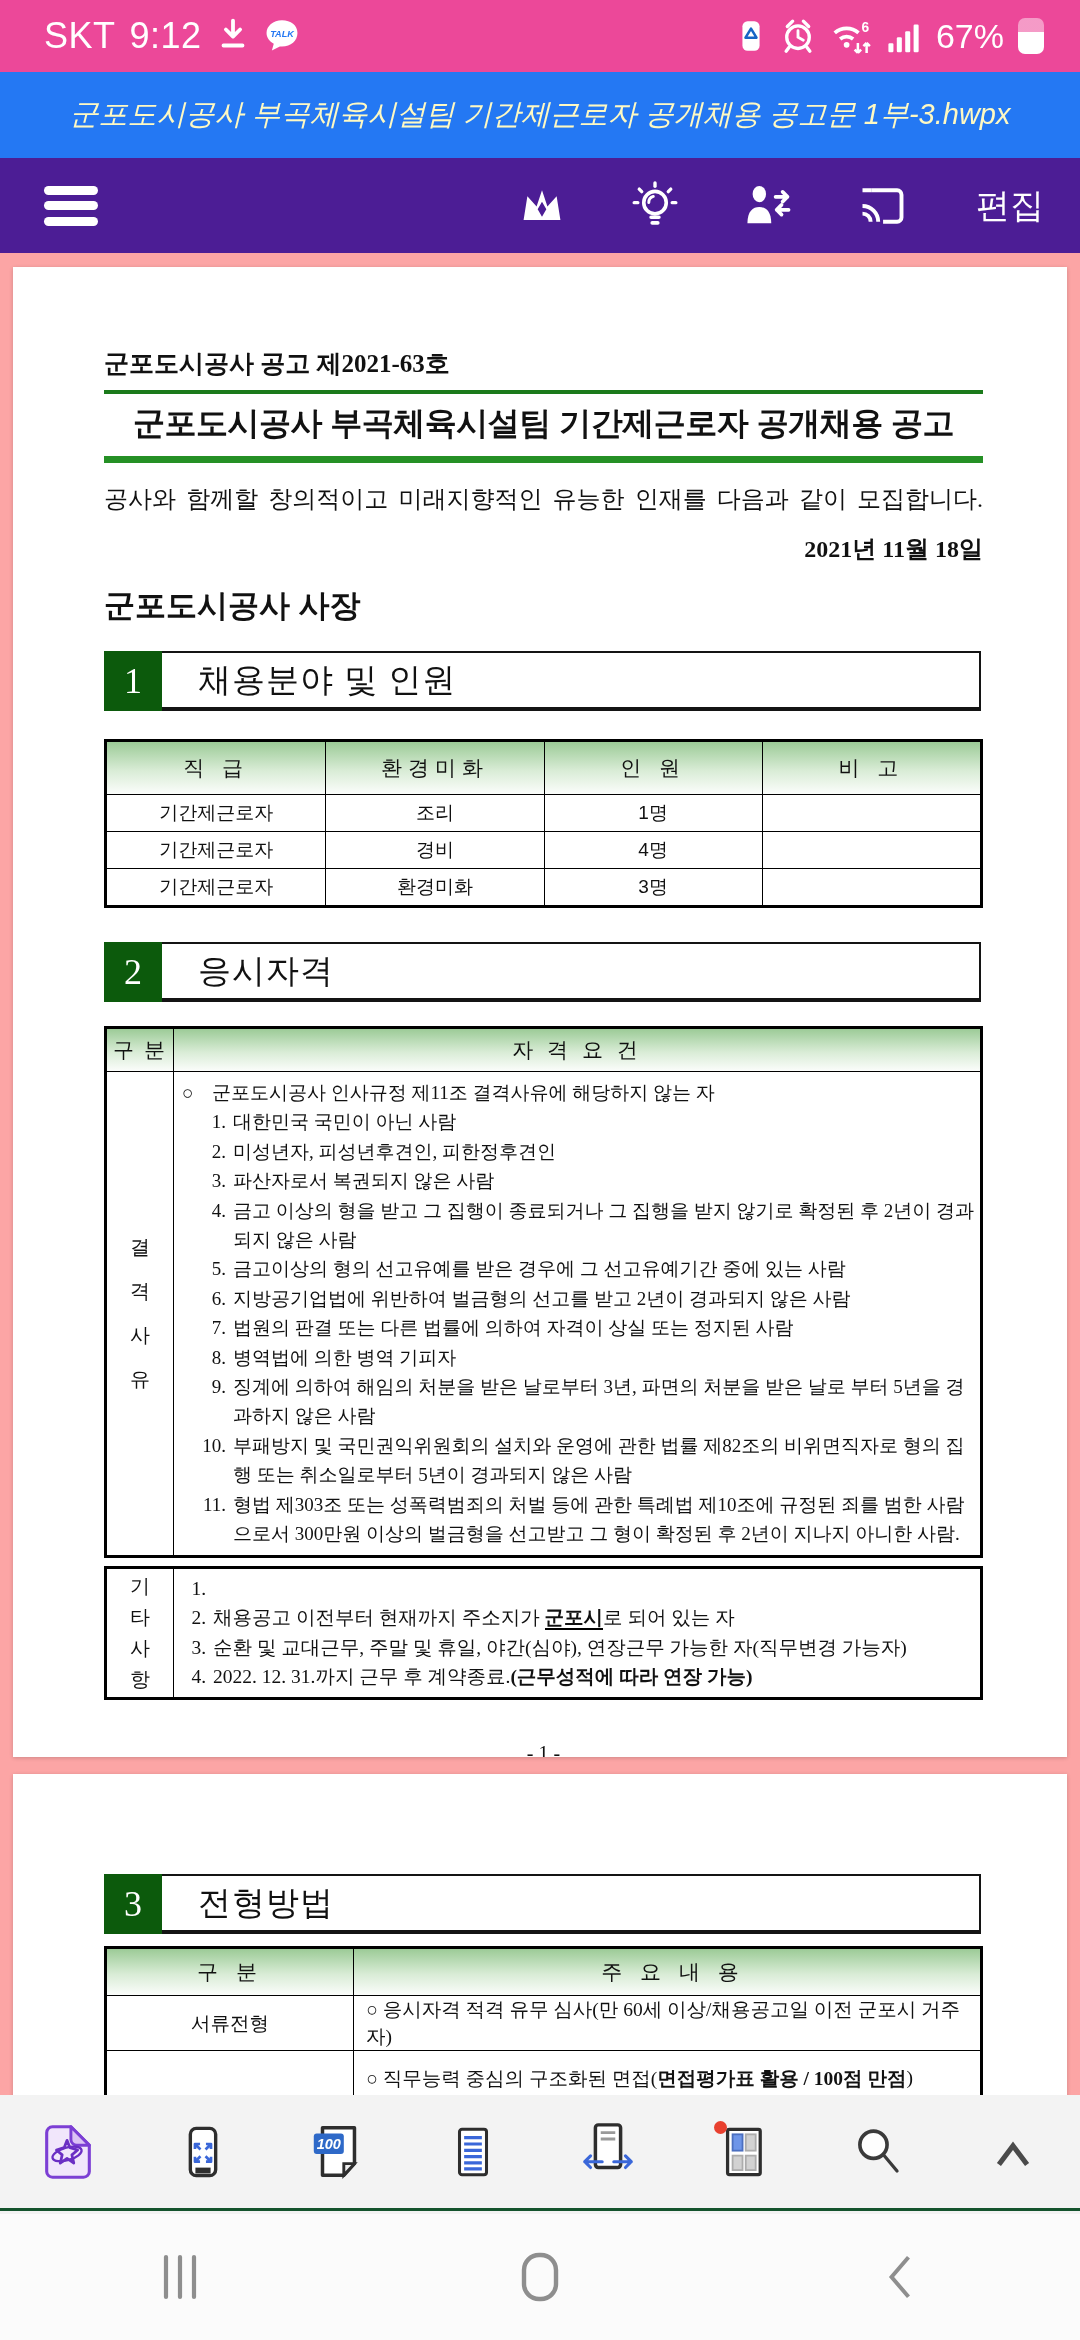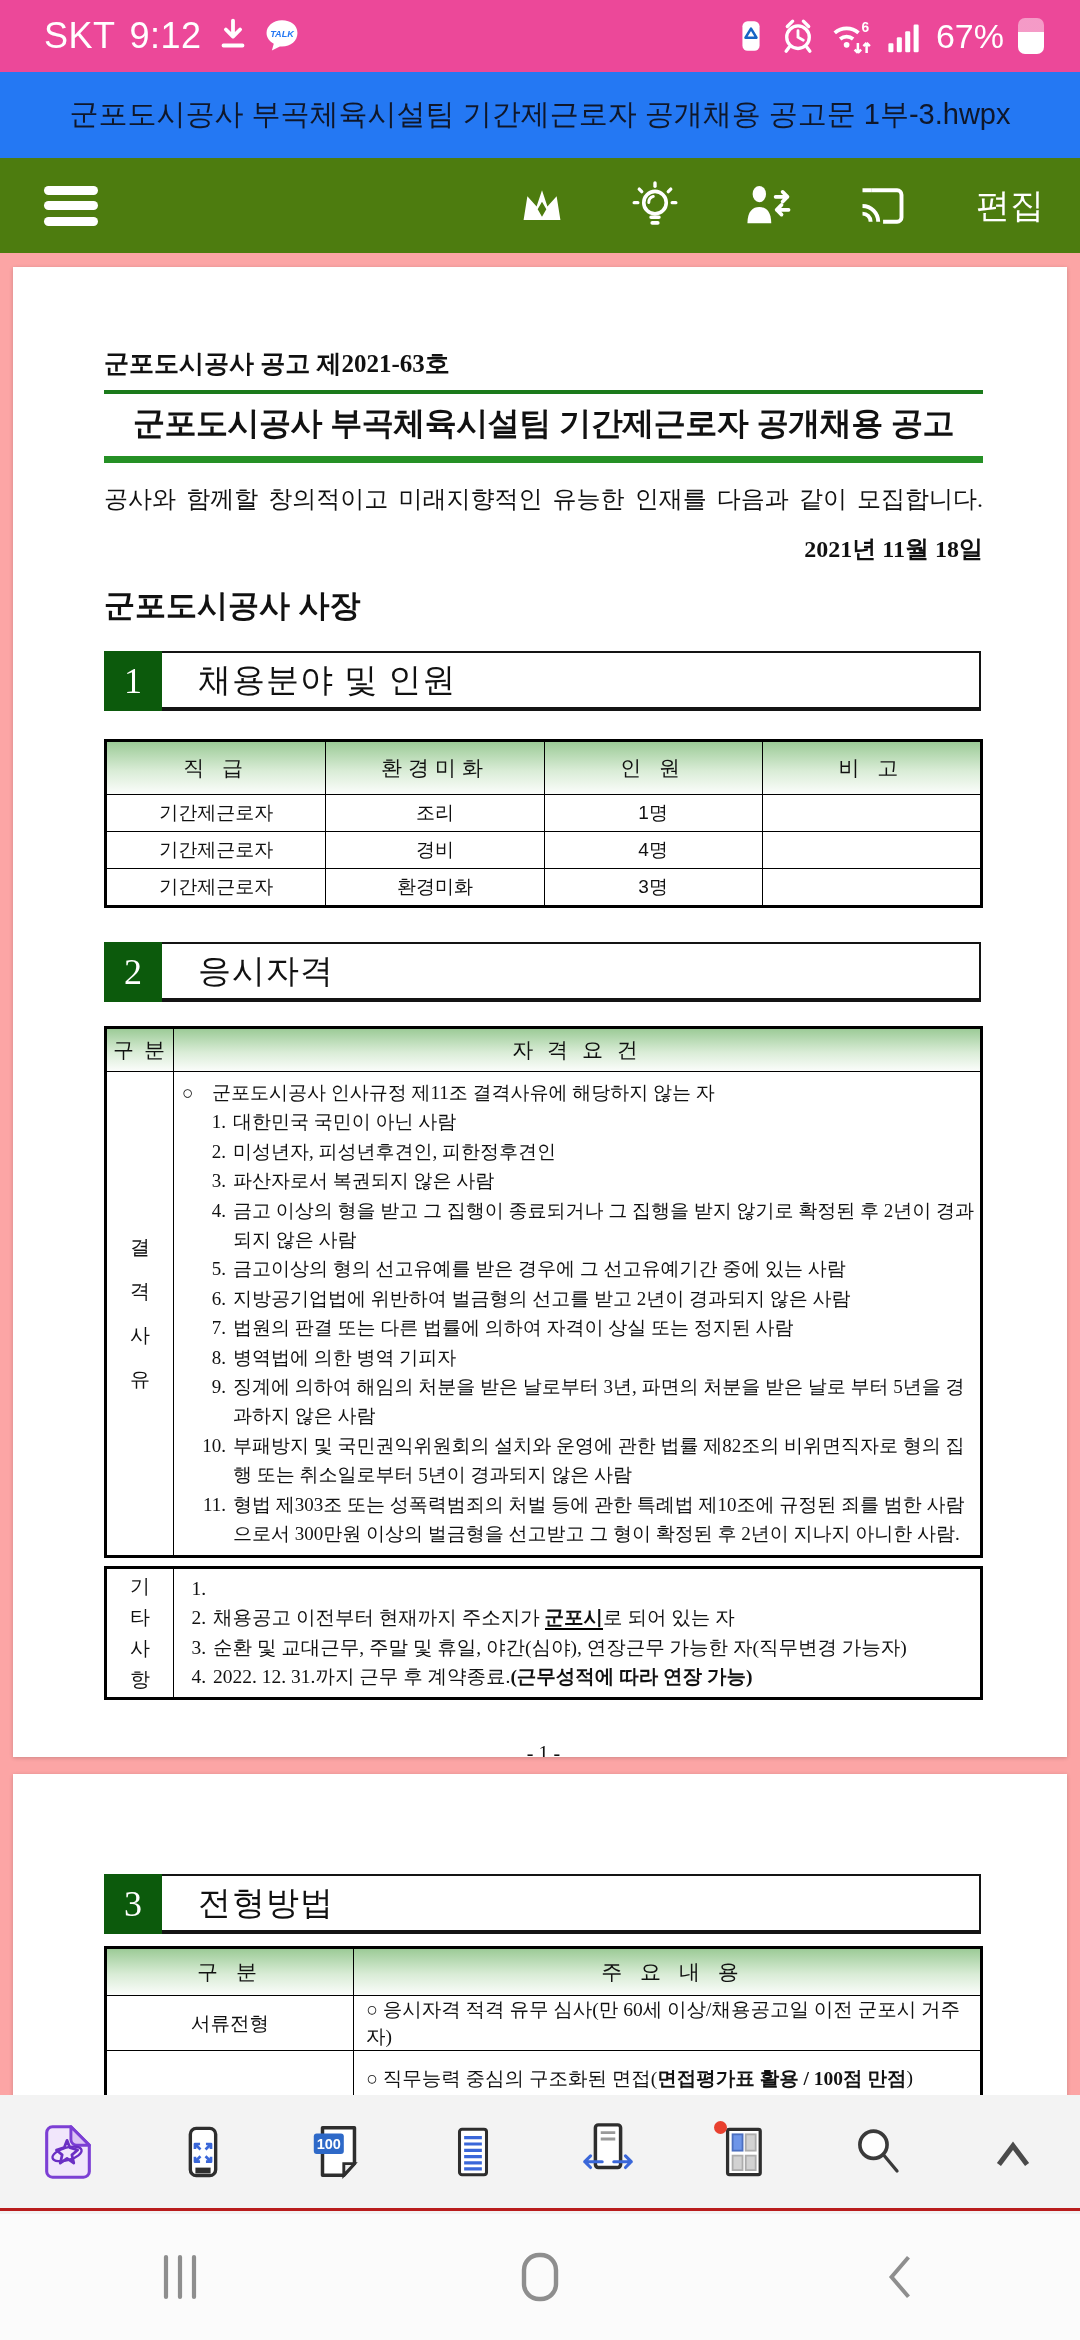--- a/index.html
+++ b/index.html
@@ -12,23 +12,23 @@
     display:flex; align-items:center; justify-content:space-between; padding:0 36px 0 44px; color:#fff; }
   .sb-left, .sb-right { display:flex; align-items:center; gap:14px; }
   .sb-text { font-size:36px; font-weight:400; letter-spacing:0.5px; }
   .sb-pct { font-size:34px; }
   .icon { display:inline-flex; align-items:center; justify-content:center; }
   .battery-glyph { width:26px; height:36px; border-radius:7px;
     background:linear-gradient(to top,#fff 62%, rgba(255,255,255,0.45) 62%); }
 
   .filename-bar { position:absolute; top:72px; left:0; right:0; height:86px; background:#2478F3;
     display:flex; align-items:center; justify-content:center; }
-  .filename { color:#0f172a; font-size:29px; white-space:nowrap; font-weight:400; }
-
-  .app-toolbar { position:absolute; top:158px; left:0; right:0; height:95px; background:#4d7c0f;
+  .filename { color:#fef9c3; font-size:29px; white-space:nowrap; font-weight:400;font-style:italic; }
+
+  .app-toolbar { position:absolute; top:158px; left:0; right:0; height:95px; background:#4c1d95;
     display:flex; align-items:center; }
   .hamburger { margin-left:44px; width:54px; height:48px; display:flex; flex-direction:column; justify-content:space-between; padding:4px 0; }
   .hamburger i { display:block; height:9px; border-radius:5px; background:#fff; }
   .toolbar-actions { margin-left:auto; display:flex; align-items:center; gap:60px; padding-right:30px; }
   .edit-btn { color:#fff; font-size:34px; padding:4px 6px; }
 
   
   .viewport { position:absolute; top:253px; left:0; right:0; bottom:245px; overflow:hidden; background:#fca5a5; }
   .page { background:#fff; width:1054px; margin:0 auto; box-shadow:0 1px 4px rgba(0,0,0,0.18);
     padding:0 84px 0 91px; color:#111; }
@@ -92,21 +92,21 @@
   .method .t-head { height:46px; }
   .method .label-col { width:246px; flex:none; border-left:none; }
   .method .content-col { flex:1; border-left:1.5px solid #000; justify-content:flex-start; padding-left:12px; }
   .method .t-row { height:55px; }
   .method .t-row.t-head { height:46px; }
   .method .t-cell { font-size:19.5px; }
   .method .t-head .t-cell { font-size:21px; }
 
   
   .bottom-toolbar { position:absolute; top:2095px; left:0; right:0; height:116px; background:#F3F3F3;
-    display:flex; align-items:center; border-bottom:3px solid #b91c1c; }
+    display:flex; align-items:center; border-bottom:3px solid #14532d;font-style:italic; }
   .bt-item { flex:1; display:flex; align-items:center; justify-content:center; position:relative; height:100%; }
   .nav-bar { position:absolute; top:2214px; left:0; right:0; bottom:0; background:#FBFBFB;
     display:flex; align-items:center; }
   .nav-slot { flex:1; display:flex; align-items:center; justify-content:center; }
 </style>
 </head>
 <body>
 
 <div class="screen">
 

